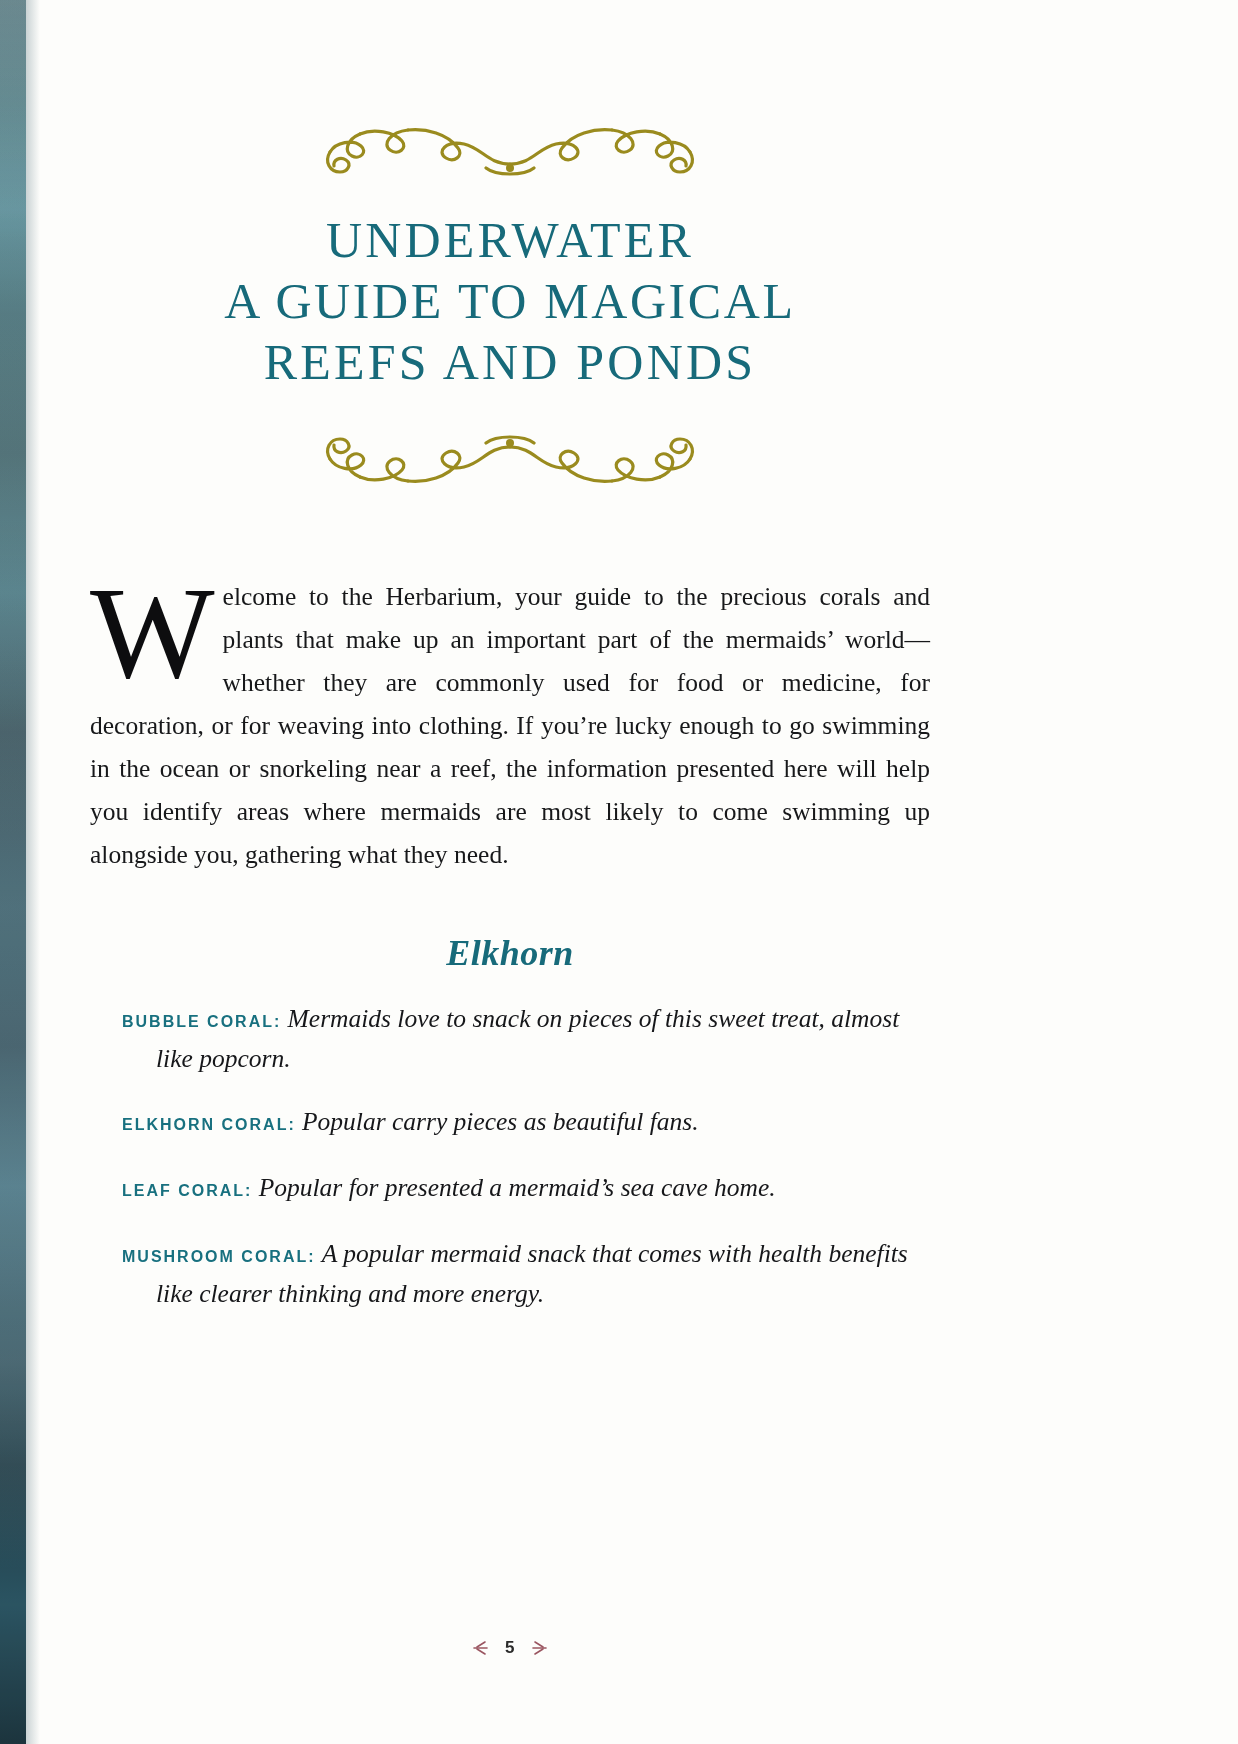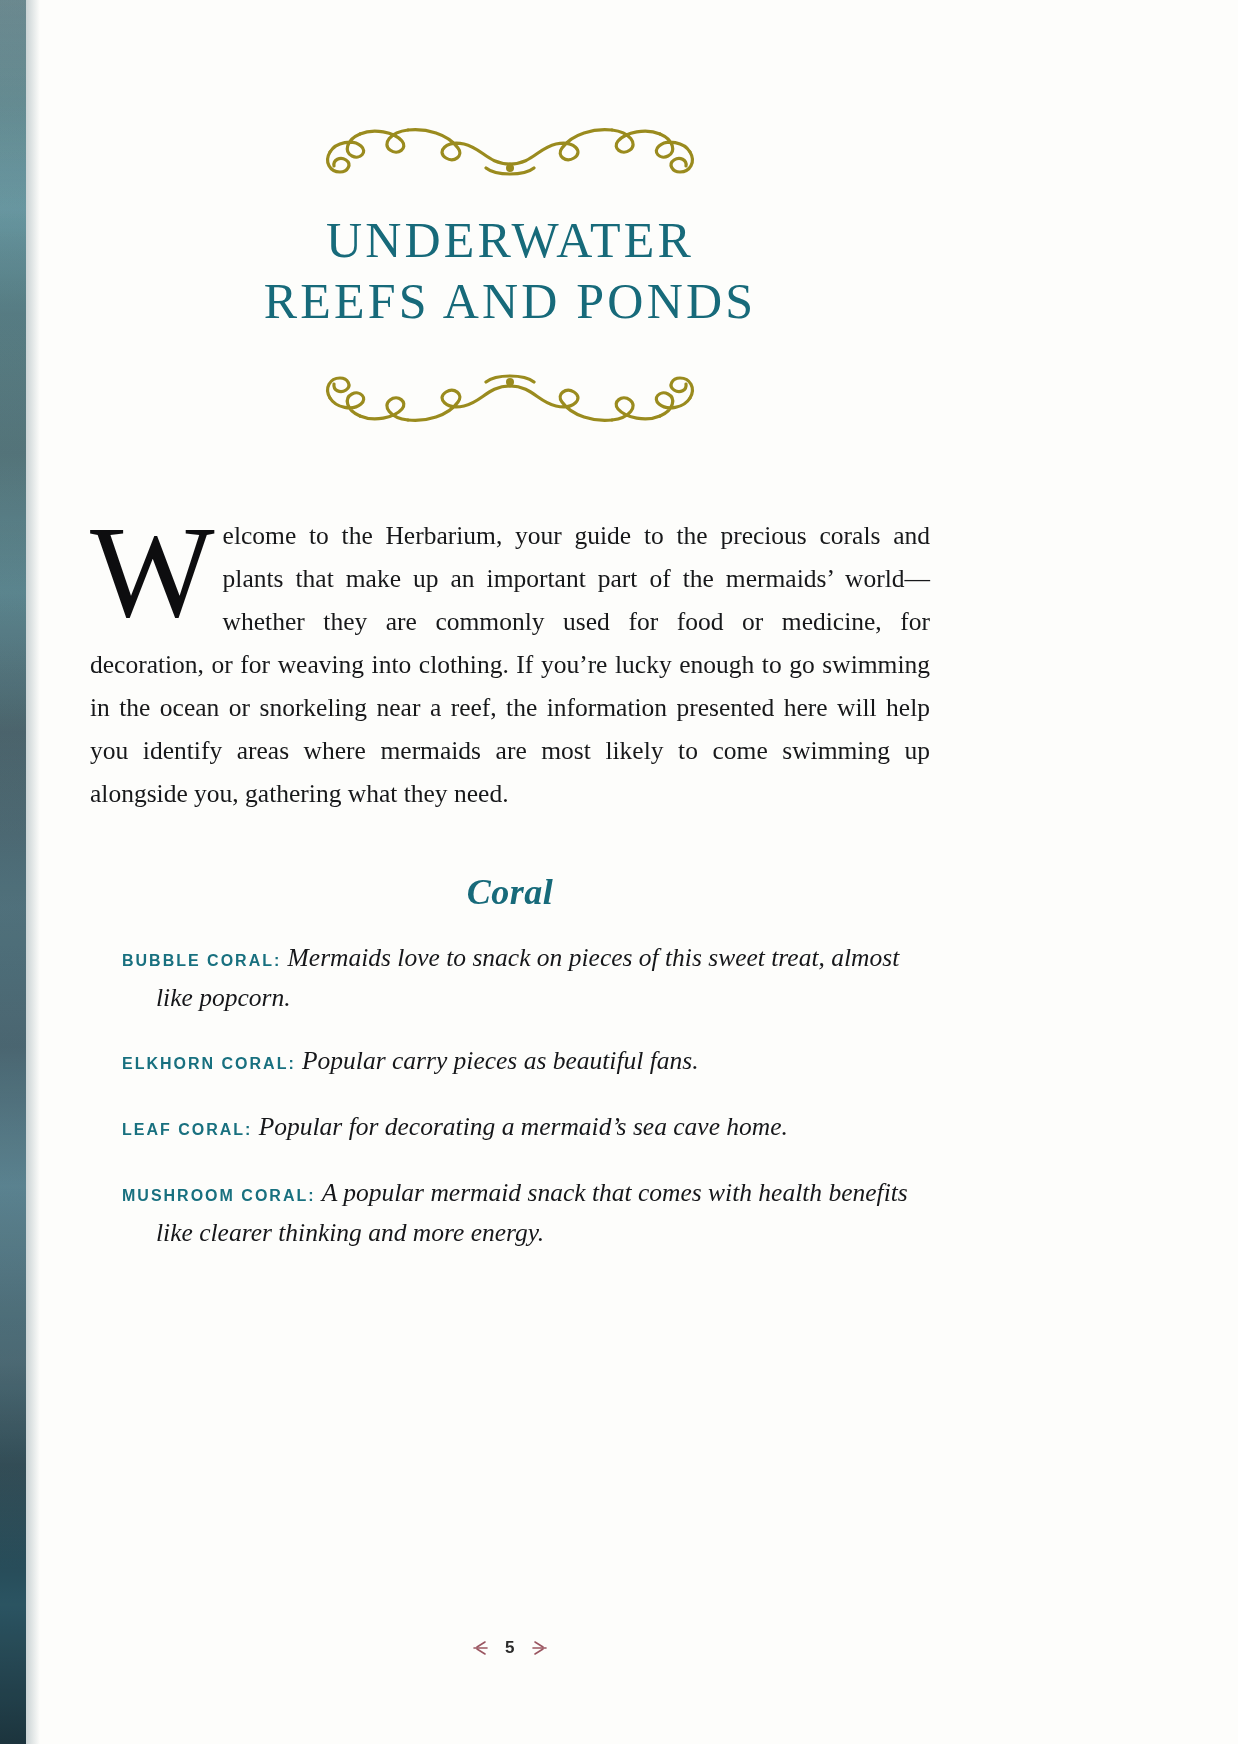--- a/index.html
+++ b/index.html
@@ -197,20 +197,21 @@
         <path d="M362 32 C 380 34, 388 46, 380 52 C 372 58, 362 50, 368 43 C 376 34, 396 30, 410 36"></path>
         <path d="M410 36 C 424 42, 426 54, 418 58 C 410 62, 402 54, 409 48 C 417 41, 434 44, 440 54"></path>
         <path d="M440 54 C 446 64, 440 74, 430 74 C 422 74, 418 66, 424 62 C 430 58, 437 62, 436 68"></path>
         <path d="M236 70 C 246 78, 274 78, 284 70"></path>
       </g>
       <circle cx="260" cy="70" r="4" fill="#9A8B1E"></circle>
     </svg>
 
     <h1 class="title">
       <span class="title-line l1">Underwater</span>
+      <span class="title-line l3">A Guide to Magical</span>
       <span class="title-line l4">Reefs and Ponds</span>
     </h1>
 
     <svg class="ornament ornament-bottom" viewBox="0 0 520 90">
       <g fill="none" stroke="#9A8B1E" stroke-width="3.2" stroke-linecap="round" transform="translate(0,90) scale(1,-1)">
         <path d="M260 66 C 238 66, 232 50, 214 46 C 196 42, 186 54, 196 60 C 204 65, 214 58, 208 50 C 198 36, 176 30, 158 32"></path>
         <path d="M158 32 C 140 34, 132 46, 140 52 C 148 58, 158 50, 152 43 C 144 34, 124 30, 110 36"></path>
         <path d="M110 36 C 96 42, 94 54, 102 58 C 110 62, 118 54, 111 48 C 103 41, 86 44, 80 54"></path>
         <path d="M80 54 C 74 64, 80 74, 90 74 C 98 74, 102 66, 96 62 C 90 58, 83 62, 84 68"></path>
         <path d="M260 66 C 282 66, 288 50, 306 46 C 324 42, 334 54, 324 60 C 316 65, 306 58, 312 50 C 322 36, 344 30, 362 32"></path>
@@ -219,39 +220,39 @@
         <path d="M440 54 C 446 64, 440 74, 430 74 C 422 74, 418 66, 424 62 C 430 58, 437 62, 436 68"></path>
         <path d="M236 70 C 246 78, 274 78, 284 70"></path>
       </g>
       <circle cx="260" cy="20" r="4" fill="#9A8B1E"></circle>
     </svg>
 
     <div class="body-block">
       <span class="dropcap">W</span><span>elcome to the Herbarium, your guide to the precious corals and plants that make up an important part of the mermaids’ world—whether they are commonly used for food or medicine, for decoration, or for weaving into clothing. If you’re lucky enough to go swimming in the ocean or snorkeling near a reef, the information presented here will help you identify areas where mermaids are most likely to come swimming up alongside you, gathering what they need.</span>
     </div>
 
-    <h2 class="section-heading">Coral</h2>
+    <h2 class="section-heading">Elkhorn</h2>
 
     <div class="entries">
       <p class="entry">
           <span class="entry-inner">
         <span class="entry-term">Bubble Coral:</span>
         <span class="entry-desc">Mermaids love to snack on pieces of this sweet treat, almost like popcorn.</span>
       </span>
         </p>
       <p class="entry">
           <span class="entry-inner">
         <span class="entry-term">Elkhorn Coral:</span>
         <span class="entry-desc">Popular carry pieces as beautiful fans.</span>
       </span>
         </p>
       <p class="entry">
           <span class="entry-inner">
         <span class="entry-term">Leaf Coral:</span>
-        <span class="entry-desc">Popular for decorating a mermaid’s sea cave home.</span>
+        <span class="entry-desc">Popular for presented a mermaid’s sea cave home.</span>
       </span>
         </p>
       <p class="entry">
           <span class="entry-inner">
         <span class="entry-term">Mushroom Coral:</span>
         <span class="entry-desc">A popular mermaid snack that comes with health benefits like clearer thinking and more energy.</span>
       </span>
         </p>
     </div>
 

